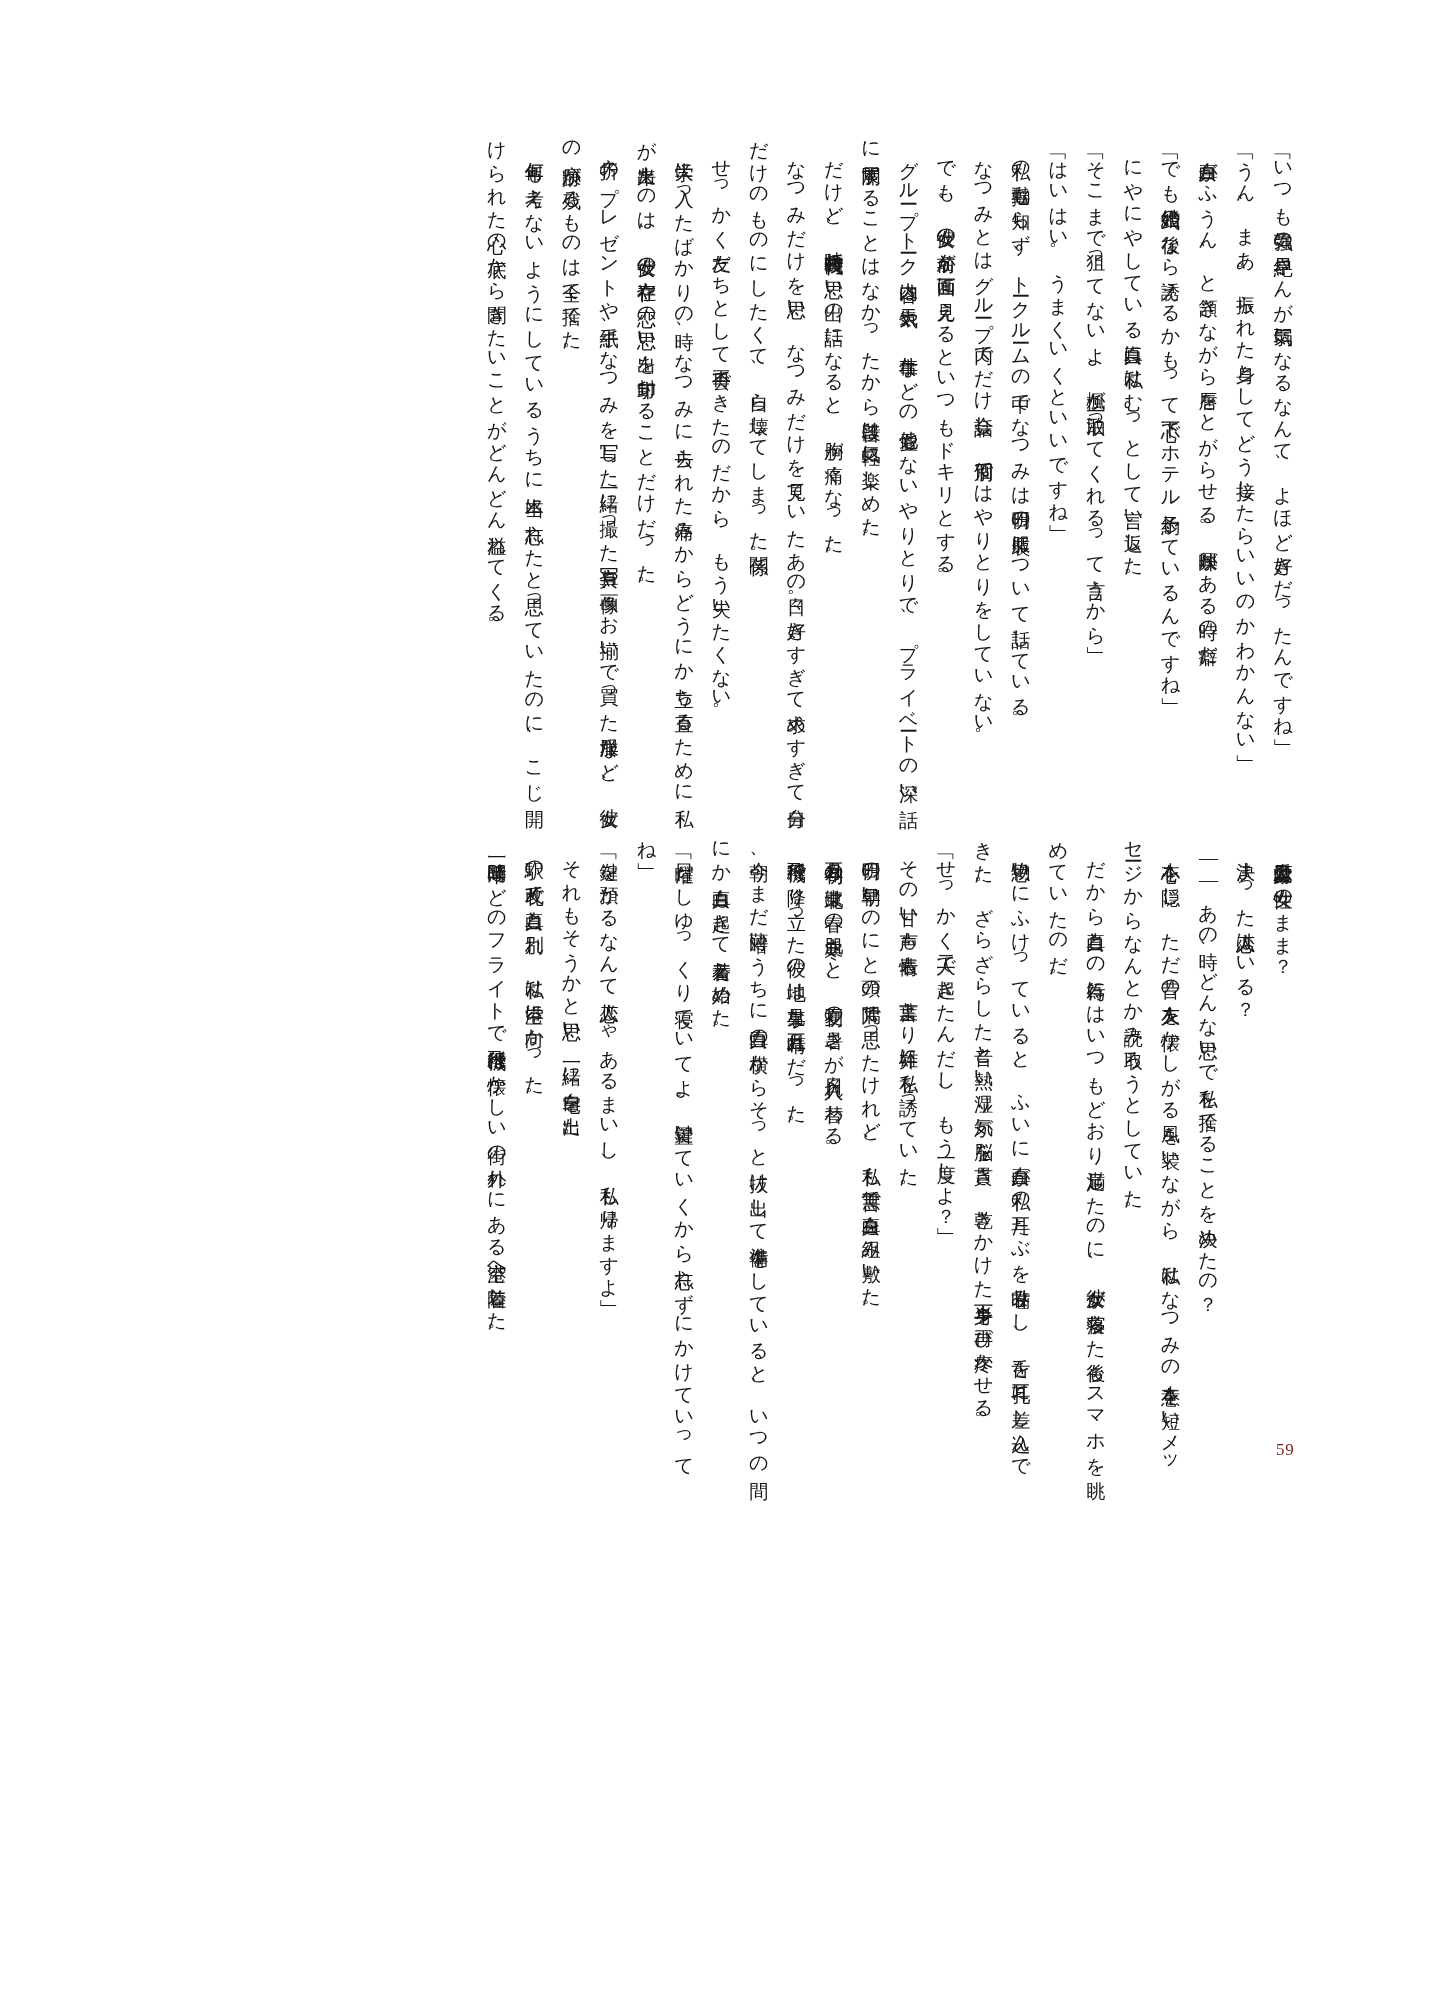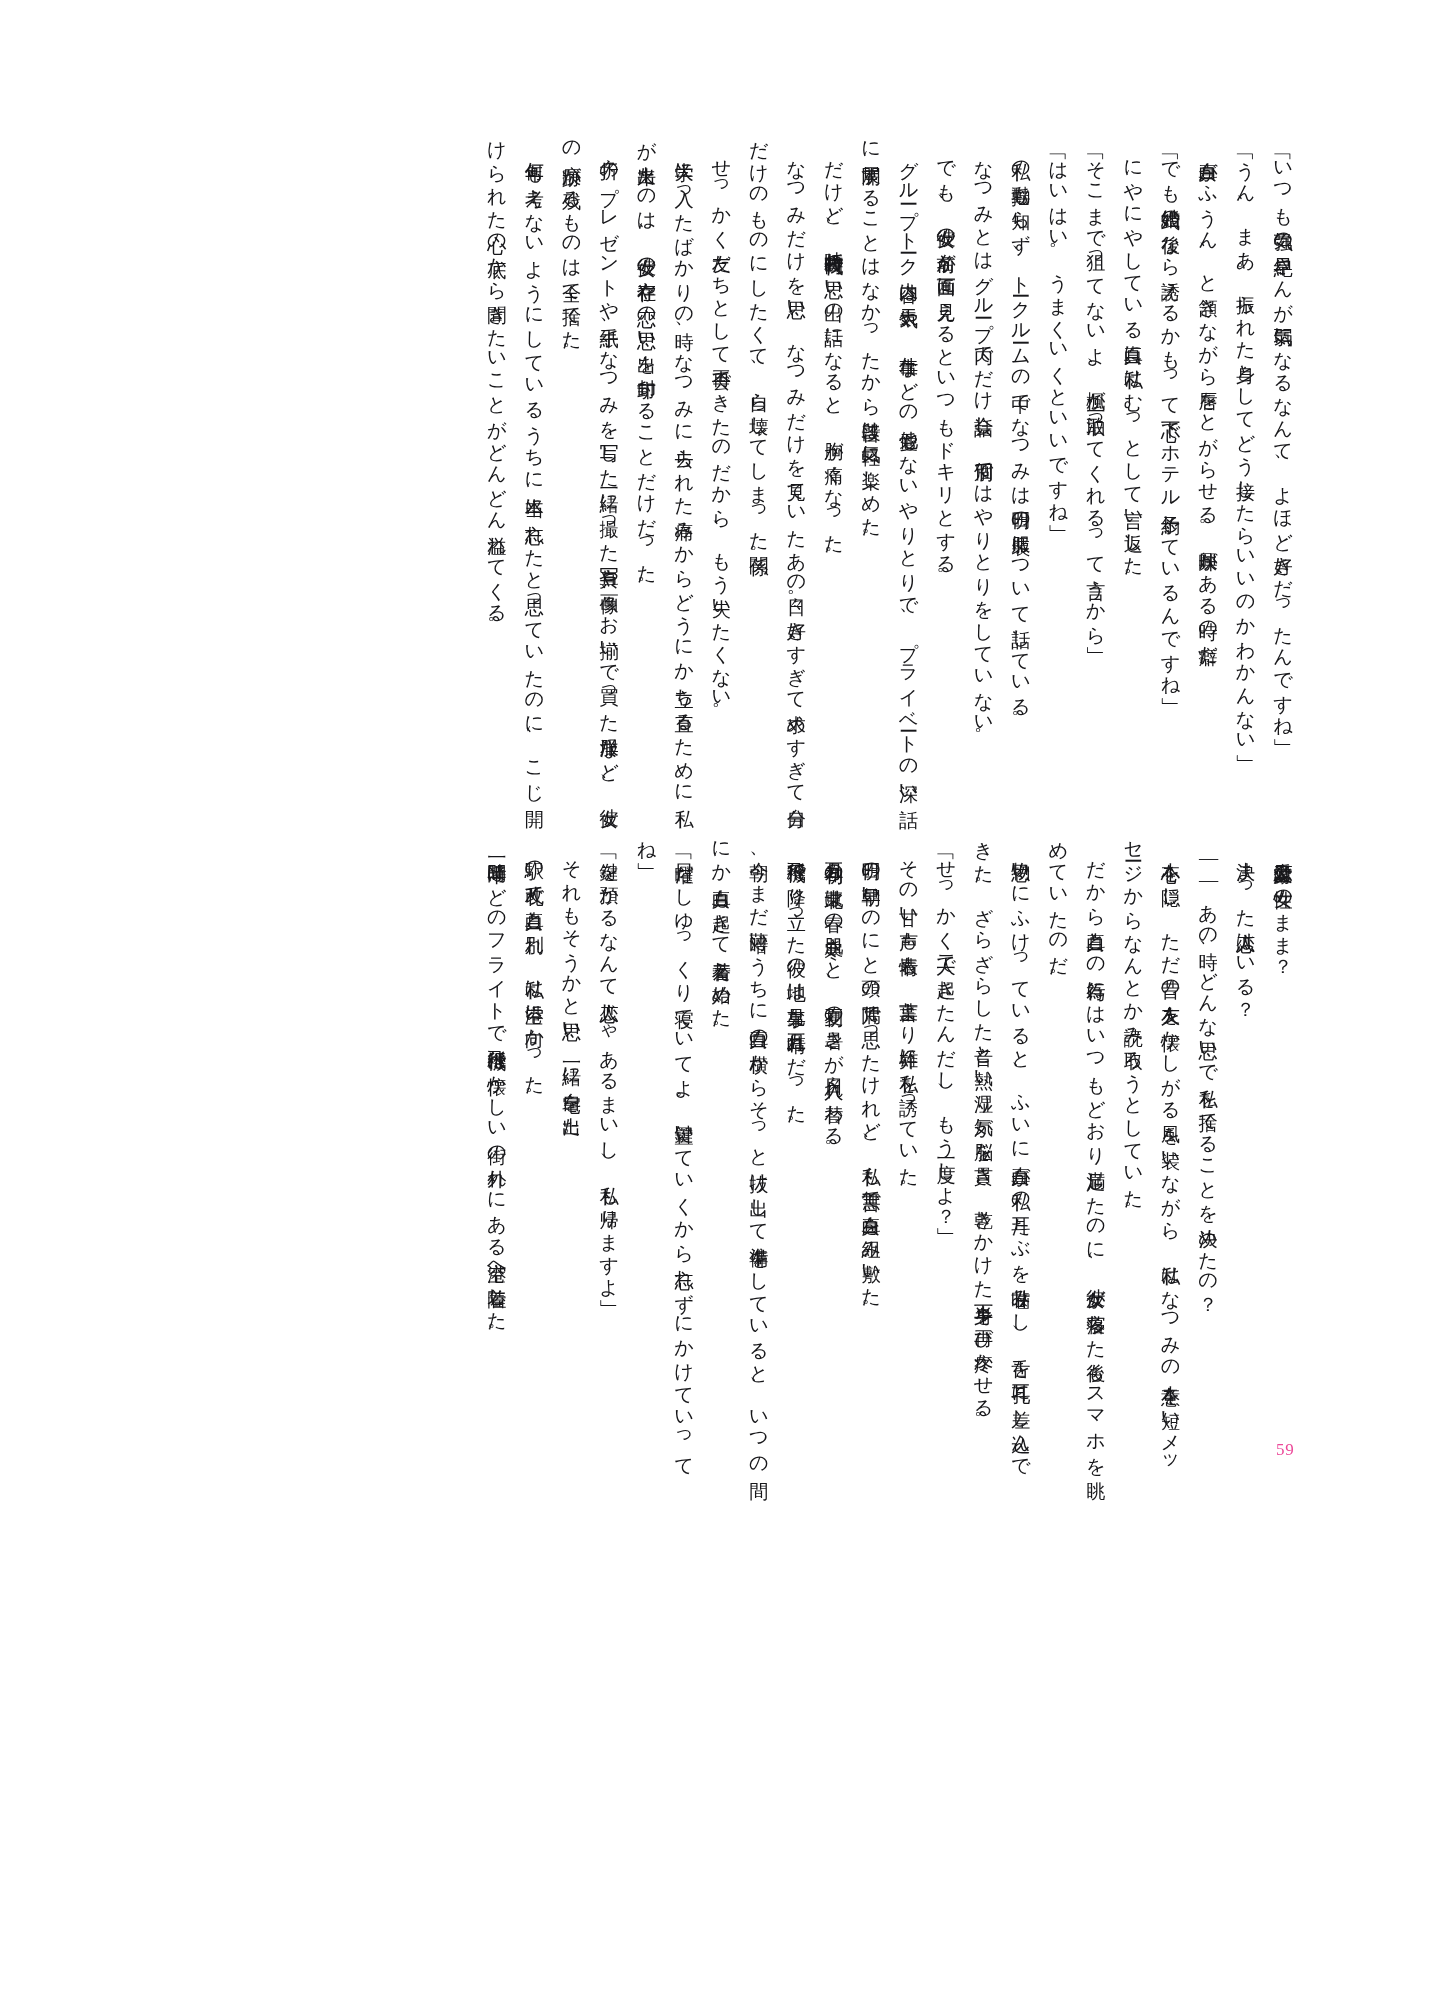--- a/index.html
+++ b/index.html
@@ -68,21 +68,21 @@
     text-indent: 1em;
   }
 
   
   #page-number {
     position: absolute;
     left: 1276px;
     top: 1440px;
     font-size: 17px;
     letter-spacing: 0.04em;
-    color: #ec4899;
+    color: #7f1d1d;
     font-family: "Liberation Serif", "DejaVu Serif", serif;
   }
 
   
   .vblock p {
     color: #17171a;
   }
 </style>
 </head>
 <body>

